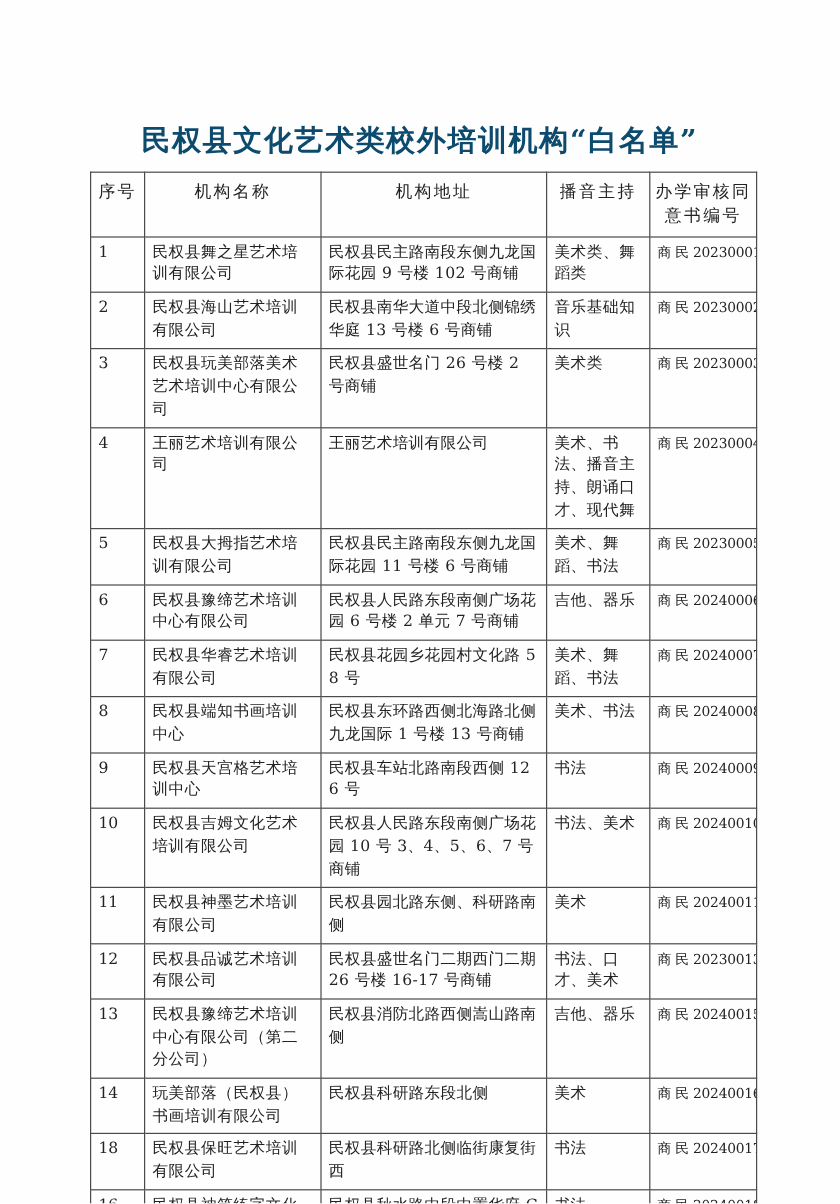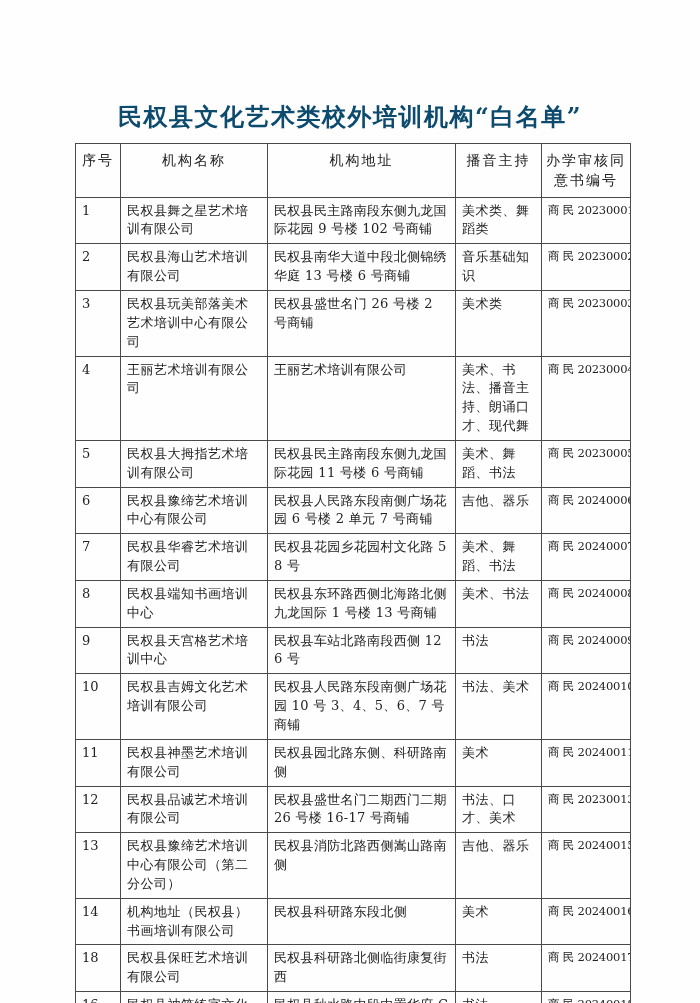--- a/index.html
+++ b/index.html
@@ -194,21 +194,21 @@
   <tr>
     <td class="c-no">13</td>
     <td class="c-name">民权县豫缔艺术培训中心有限公司（第二分公司）</td>
     <td class="c-addr">民权县消防北路西侧嵩山路南侧</td>
     <td class="c-prog">吉他、器乐</td>
     <td class="c-lic">商 民 20240015</td>
   </tr>
 
   <tr>
     <td class="c-no">14</td>
-    <td class="c-name">机构地址（民权县）书画培训有限公司</td>
+    <td class="c-name">玩美部落（民权县）书画培训有限公司</td>
     <td class="c-addr">民权县科研路东段北侧</td>
     <td class="c-prog">美术</td>
     <td class="c-lic">商 民 20240016</td>
   </tr>
 
   <tr>
     <td class="c-no">18</td>
     <td class="c-name">民权县保旺艺术培训有限公司</td>
     <td class="c-addr">民权县科研路北侧临街康复街西</td>
     <td class="c-prog">书法</td>

